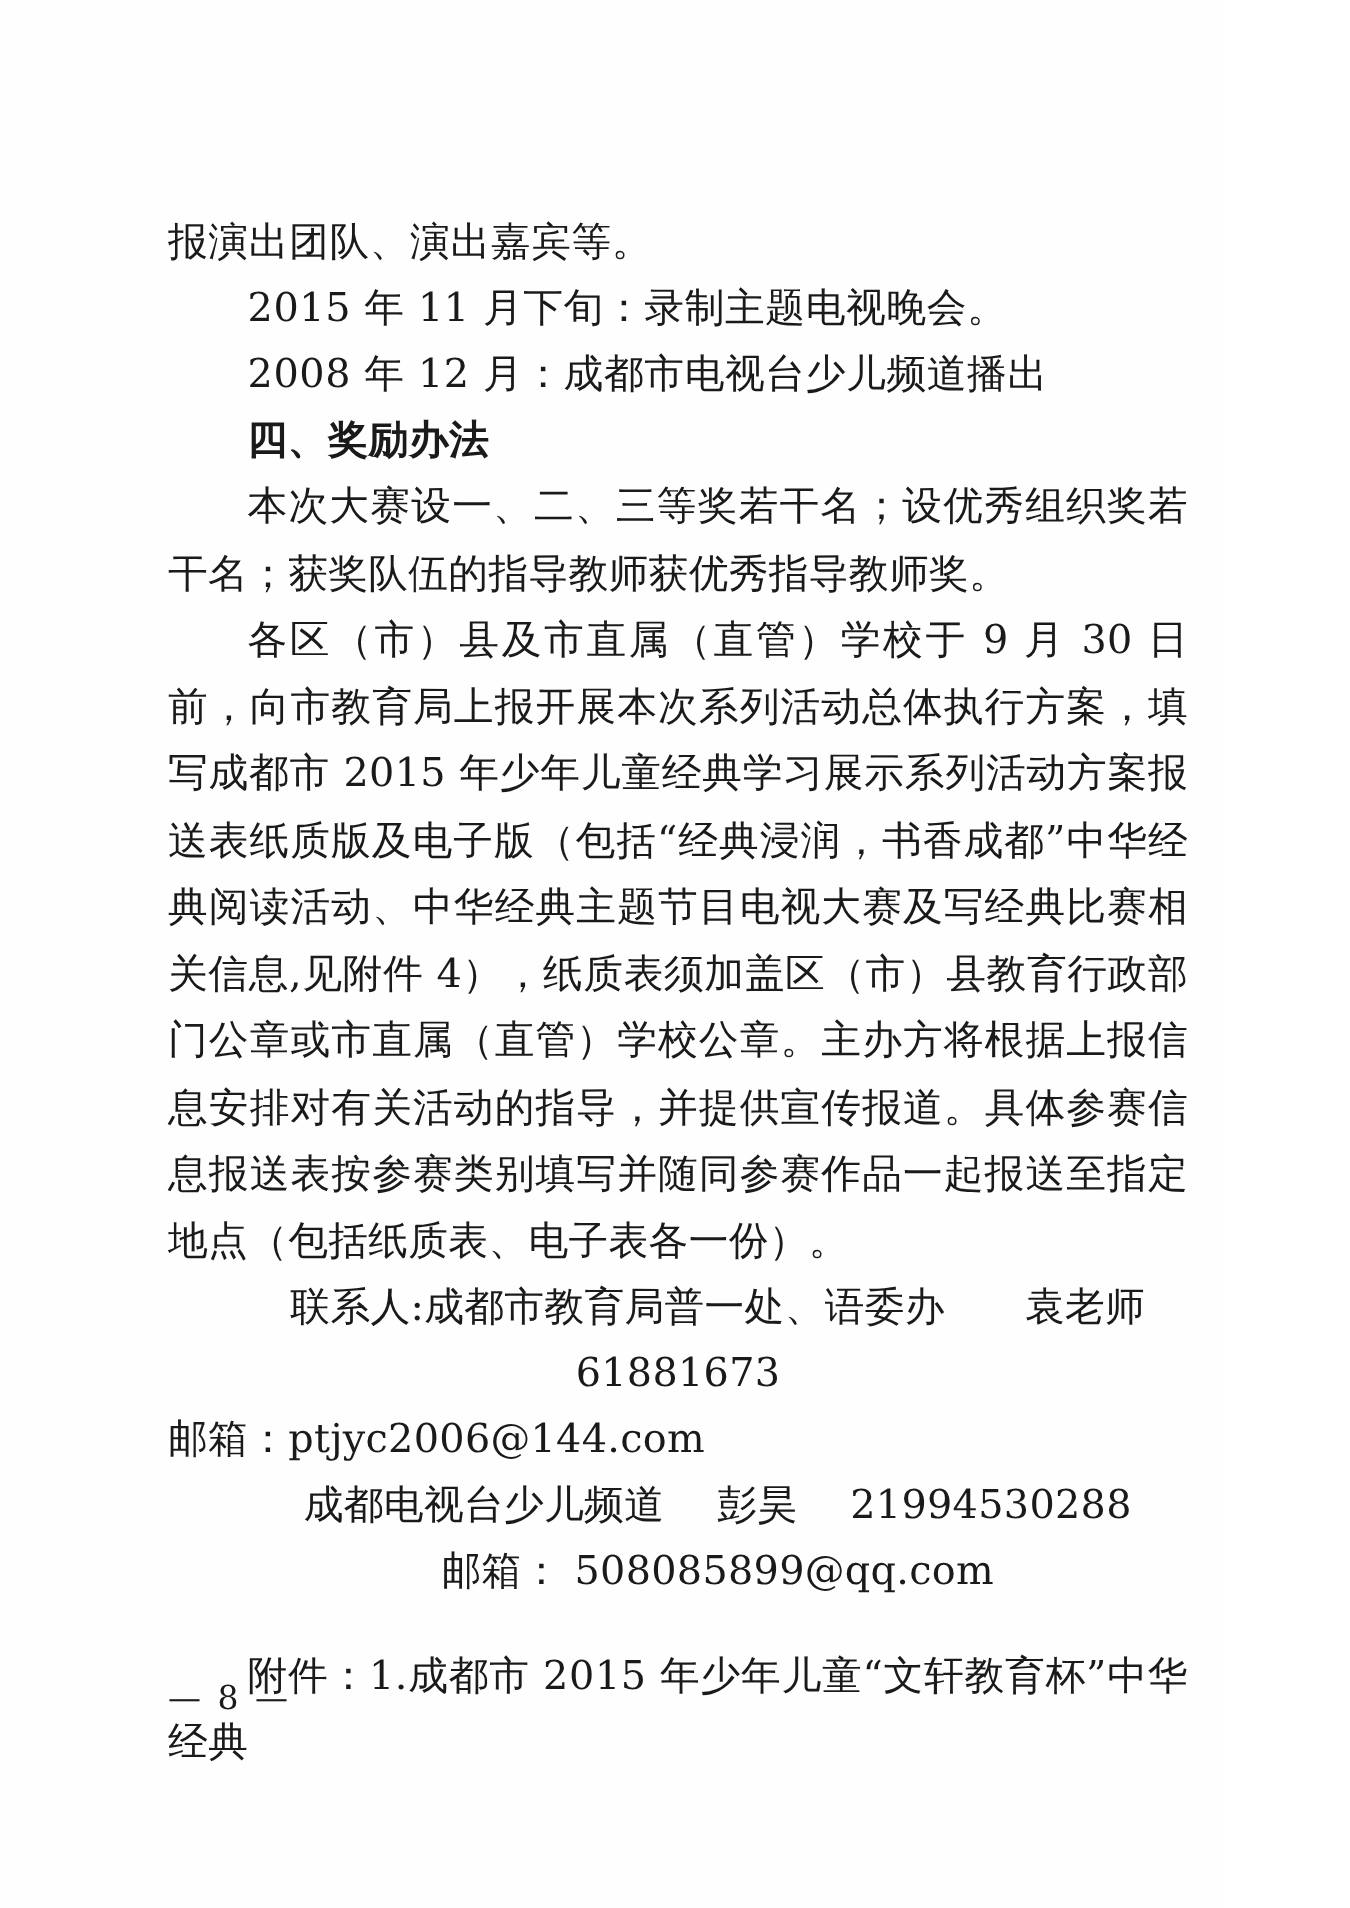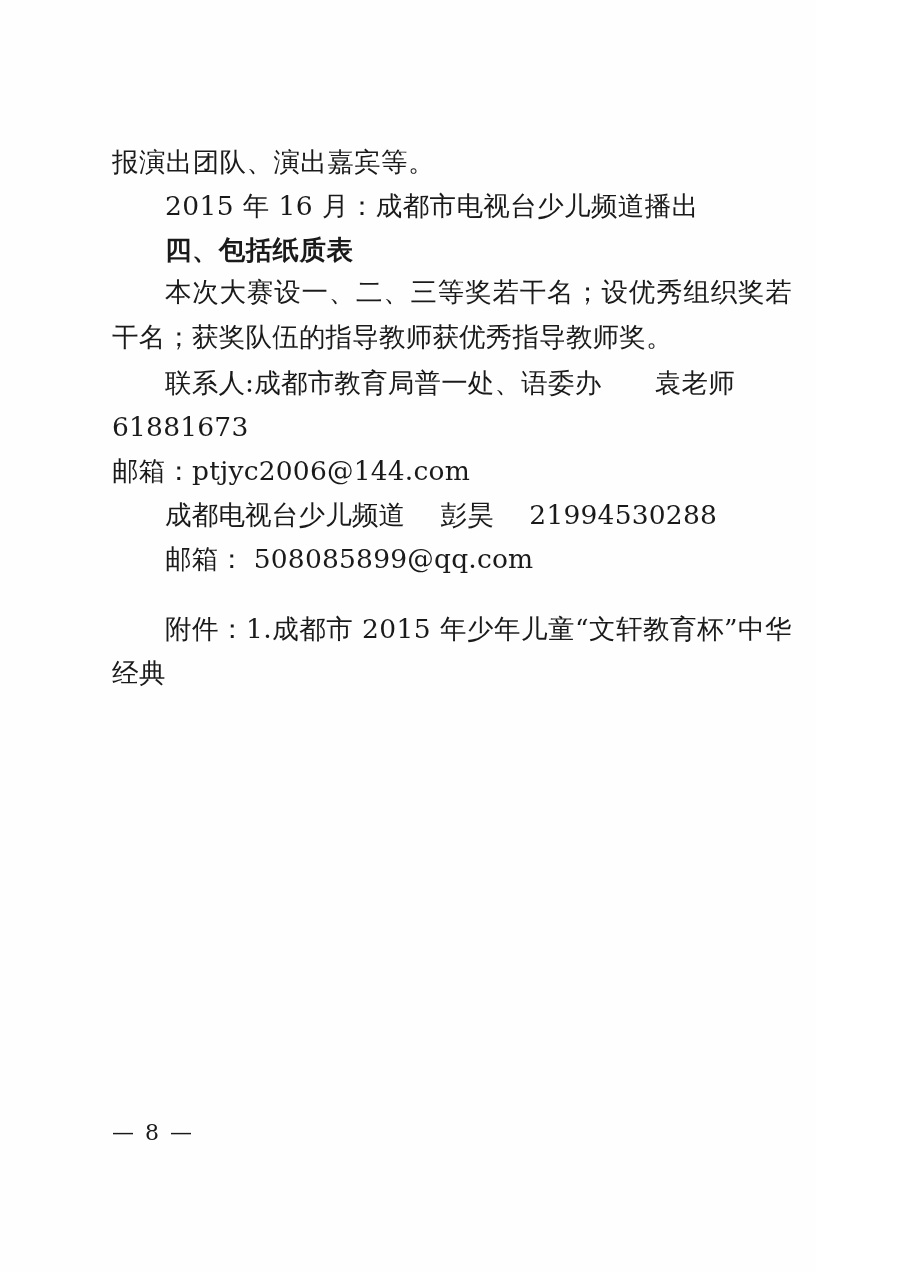--- a/index.html
+++ b/index.html
@@ -44,64 +44,66 @@
     font-weight: bold;
   }
   .para {
     font-size: 26.5px;
     line-height: 44.5px;
     letter-spacing: 0.2px;
     text-align: justify;
     text-justify: inter-ideograph;
     text-indent: 2em;
     margin: 0;
-    font-family: Liberation Mono, monospace;
   }
   .gap-med { height: 26px; }
   .footer {
     position: absolute;
     left: 112px;
     top: 1120px;
     width: 680px;
     text-align: left;
     font-size: 22px;
     font-family: "DejaVu Serif", "Liberation Serif", serif;
     color: #1a1a1a;
     letter-spacing: 2px;
   }
   .contact-line {
     font-size: 26.5px;
     line-height: 44px;
     text-indent: 2em;
     letter-spacing: 0.2px;
+    text-align: center;
   }
   .contact-sub {
     font-size: 26.5px;
     line-height: 44px;
     text-indent: 0;
     letter-spacing: 0.2px;
   }
 </style>
 </head>
 <body>
 
 <div class="page">
   <div class="content">
 
     <div class="line">报演出团队、演出嘉宾等。</div>
 
 
+    <div class="line indent">2015 年 11 月下旬：录制主题电视晚会。</div>
 
-    <div class="line indent">2015 年 16 月：成都市电视台少儿频道播出</div>
+    <div class="line indent">2008 年 12 月：成都市电视台少儿频道播出</div>
 
-    <div class="line indent bold">四、包括纸质表</div>
+    <div class="line indent bold">四、奖励办法</div>
 
     <p class="para">本次大赛设一、二、三等奖若干名；设优秀组织奖若干名；获奖队伍的指导教师获优秀指导教师奖。</p>
 
 
+    <p class="para">各区（市）县及市直属（直管）学校于 9 月 30 日前，向市教育局上报开展本次系列活动总体执行方案，填写成都市 2015 年少年儿童经典学习展示系列活动方案报送表纸质版及电子版（包括“经典浸润，书香成都”中华经典阅读活动、中华经典主题节目电视大赛及写经典比赛相关信息,见附件 4），纸质表须加盖区（市）县教育行政部门公章或市直属（直管）学校公章。主办方将根据上报信息安排对有关活动的指导，并提供宣传报道。具体参赛信息报送表按参赛类别填写并随同参赛作品一起报送至指定地点（包括纸质表、电子表各一份）。</p>
 
     <div class="contact-line">联系人:成都市教育局普一处、语委办　　袁老师　 61881673</div>
     <div class="contact-sub">邮箱：ptjyc2006@144.com</div>
     <div class="contact-line">成都电视台少儿频道　 彭昊　 21994530288</div>
     <div class="contact-line">邮箱： 508085899@qq.com</div>
 
     <div class="gap-med"></div>
 
     <div class="line indent">附件：1.成都市 2015 年少年儿童“文轩教育杯”中华经典</div>
 

